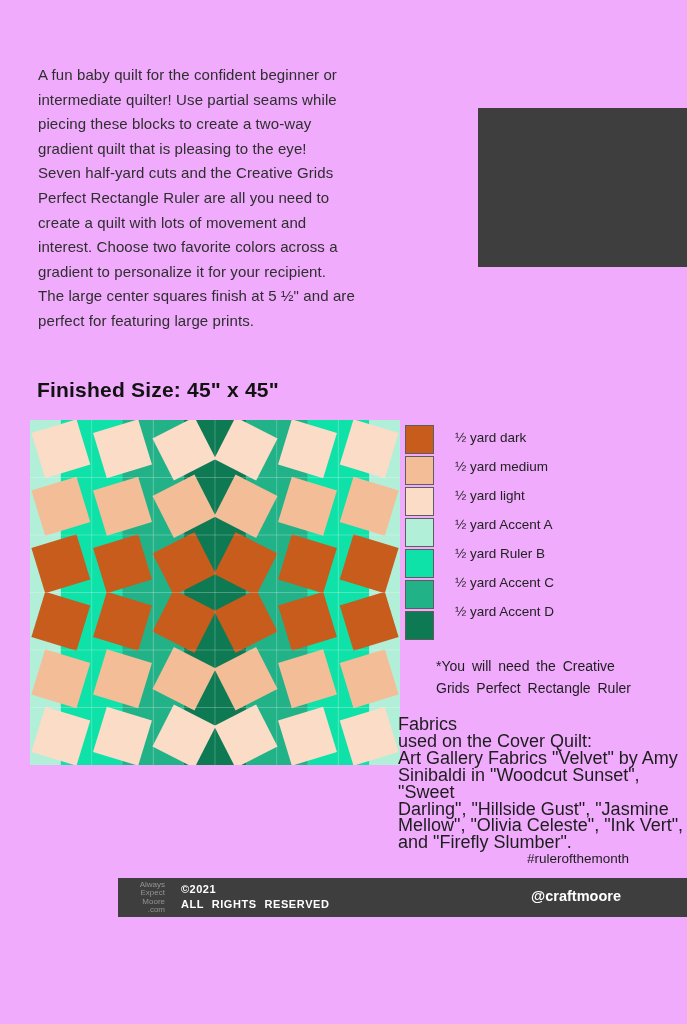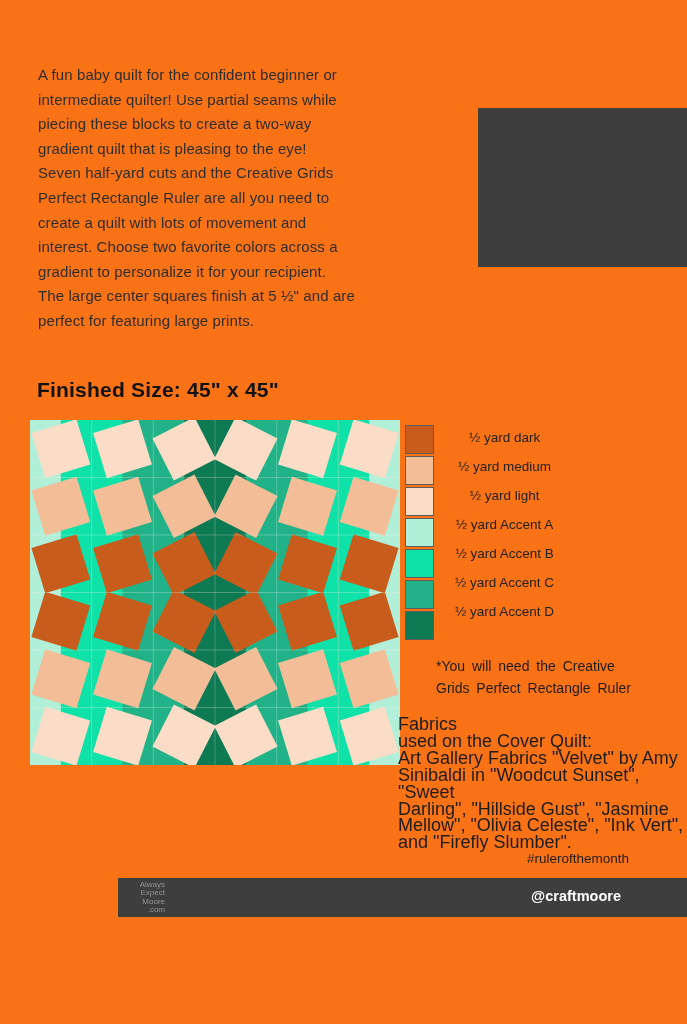--- a/index.html
+++ b/index.html
@@ -1,37 +1,37 @@
 <!DOCTYPE html>
 <html><head>
 <meta charset="utf-8">
 <style>
   html,body { margin:0; padding:0; background:#fff; }
   .page {
-    position:relative; width:687px; height:1024px; background:#f97316;
+    position:relative; width:687px; height:1024px; background:#f0abfc;
     font-family:"Liberation Sans", sans-serif; overflow:hidden;
   }
   .intro {
     position:absolute; left:38px; top:63px; width:350px;
     font-size:15px; line-height:24.6px; color:#2e2e2e; letter-spacing:0.1px;
   }
   .photo {
     position:absolute; left:478px; top:108px; width:209px; height:159px;
     background:#3e3e3e;
   }
   .heading {
     position:absolute; left:37px; top:378px;
     font-size:21px; font-weight:bold; color:#121212; letter-spacing:0.2px;
   }
   .quilt { position:absolute; left:30px; top:420px; width:370px; height:345px; }
   .quilt svg { display:block; }
   .legend-swatches { position:absolute; left:405px; top:425px; }
   .swatch { width:27px; height:27px; border:1px solid #5d5d5d; margin-bottom:2px; }
   .legend-labels { position:absolute; left:455px; top:423px; }
-  .legend-label { height:29px; line-height:29px; font-size:13.5px; color:#222;text-align:center; }
+  .legend-label { height:29px; line-height:29px; font-size:13.5px; color:#222; }
   .ruler-note {
     position:absolute; left:436px; top:655px;
     font-size:14px; line-height:22px; color:#1d1d1d; word-spacing:3px;
   }
   .fabrics {
     position:absolute; left:398px; top:716px;
     font-size:18px; line-height:16.9px; color:#1d1d1d;
   }
   .hashtag {
     position:absolute; right:58px; top:851px;
@@ -194,29 +194,33 @@
       <div class="swatch" style="background: rgb(178, 239, 216);"></div>
       <div class="swatch" style="background: rgb(14, 226, 168);"></div>
       <div class="swatch" style="background: rgb(34, 178, 135);"></div>
       <div class="swatch" style="background: rgb(13, 122, 83);"></div>
     </div>
   <div class="legend-labels">
       <div class="legend-label">½ yard dark</div>
       <div class="legend-label">½ yard medium</div>
       <div class="legend-label">½ yard light</div>
       <div class="legend-label">½ yard Accent A</div>
-      <div class="legend-label">½ yard Accent B</div>
+      <div class="legend-label">½ yard Ruler B</div>
       <div class="legend-label">½ yard Accent C</div>
       <div class="legend-label">½ yard Accent D</div>
     </div>
 
   <div class="ruler-note">*You will need the Creative<br>Grids Perfect Rectangle Ruler</div>
 
   <div class="fabrics">Fabrics<br>used on the Cover Quilt:<br>Art Gallery Fabrics "Velvet" by Amy<br>Sinibaldi in "Woodcut Sunset", "Sweet<br>Darling", "Hillside Gust", "Jasmine<br>Mellow", "Olivia Celeste", "Ink Vert",<br>and "Firefly Slumber".</div>
 
   <div class="hashtag">#rulerofthemonth</div>
 
   <div class="footer" style="background: rgb(62, 62, 62);">
     <div class="footer-logo">Always<br>Expect<br>Moore<br>.com</div>
+    <div class="footer-copy">
+      <div class="year">©2021</div>
+      <div class="rights">ALL RIGHTS RESERVED</div>
+    </div>
     <div class="footer-handle">@craftmoore</div>
   </div>
 
 </div>
 
 </body></html>

